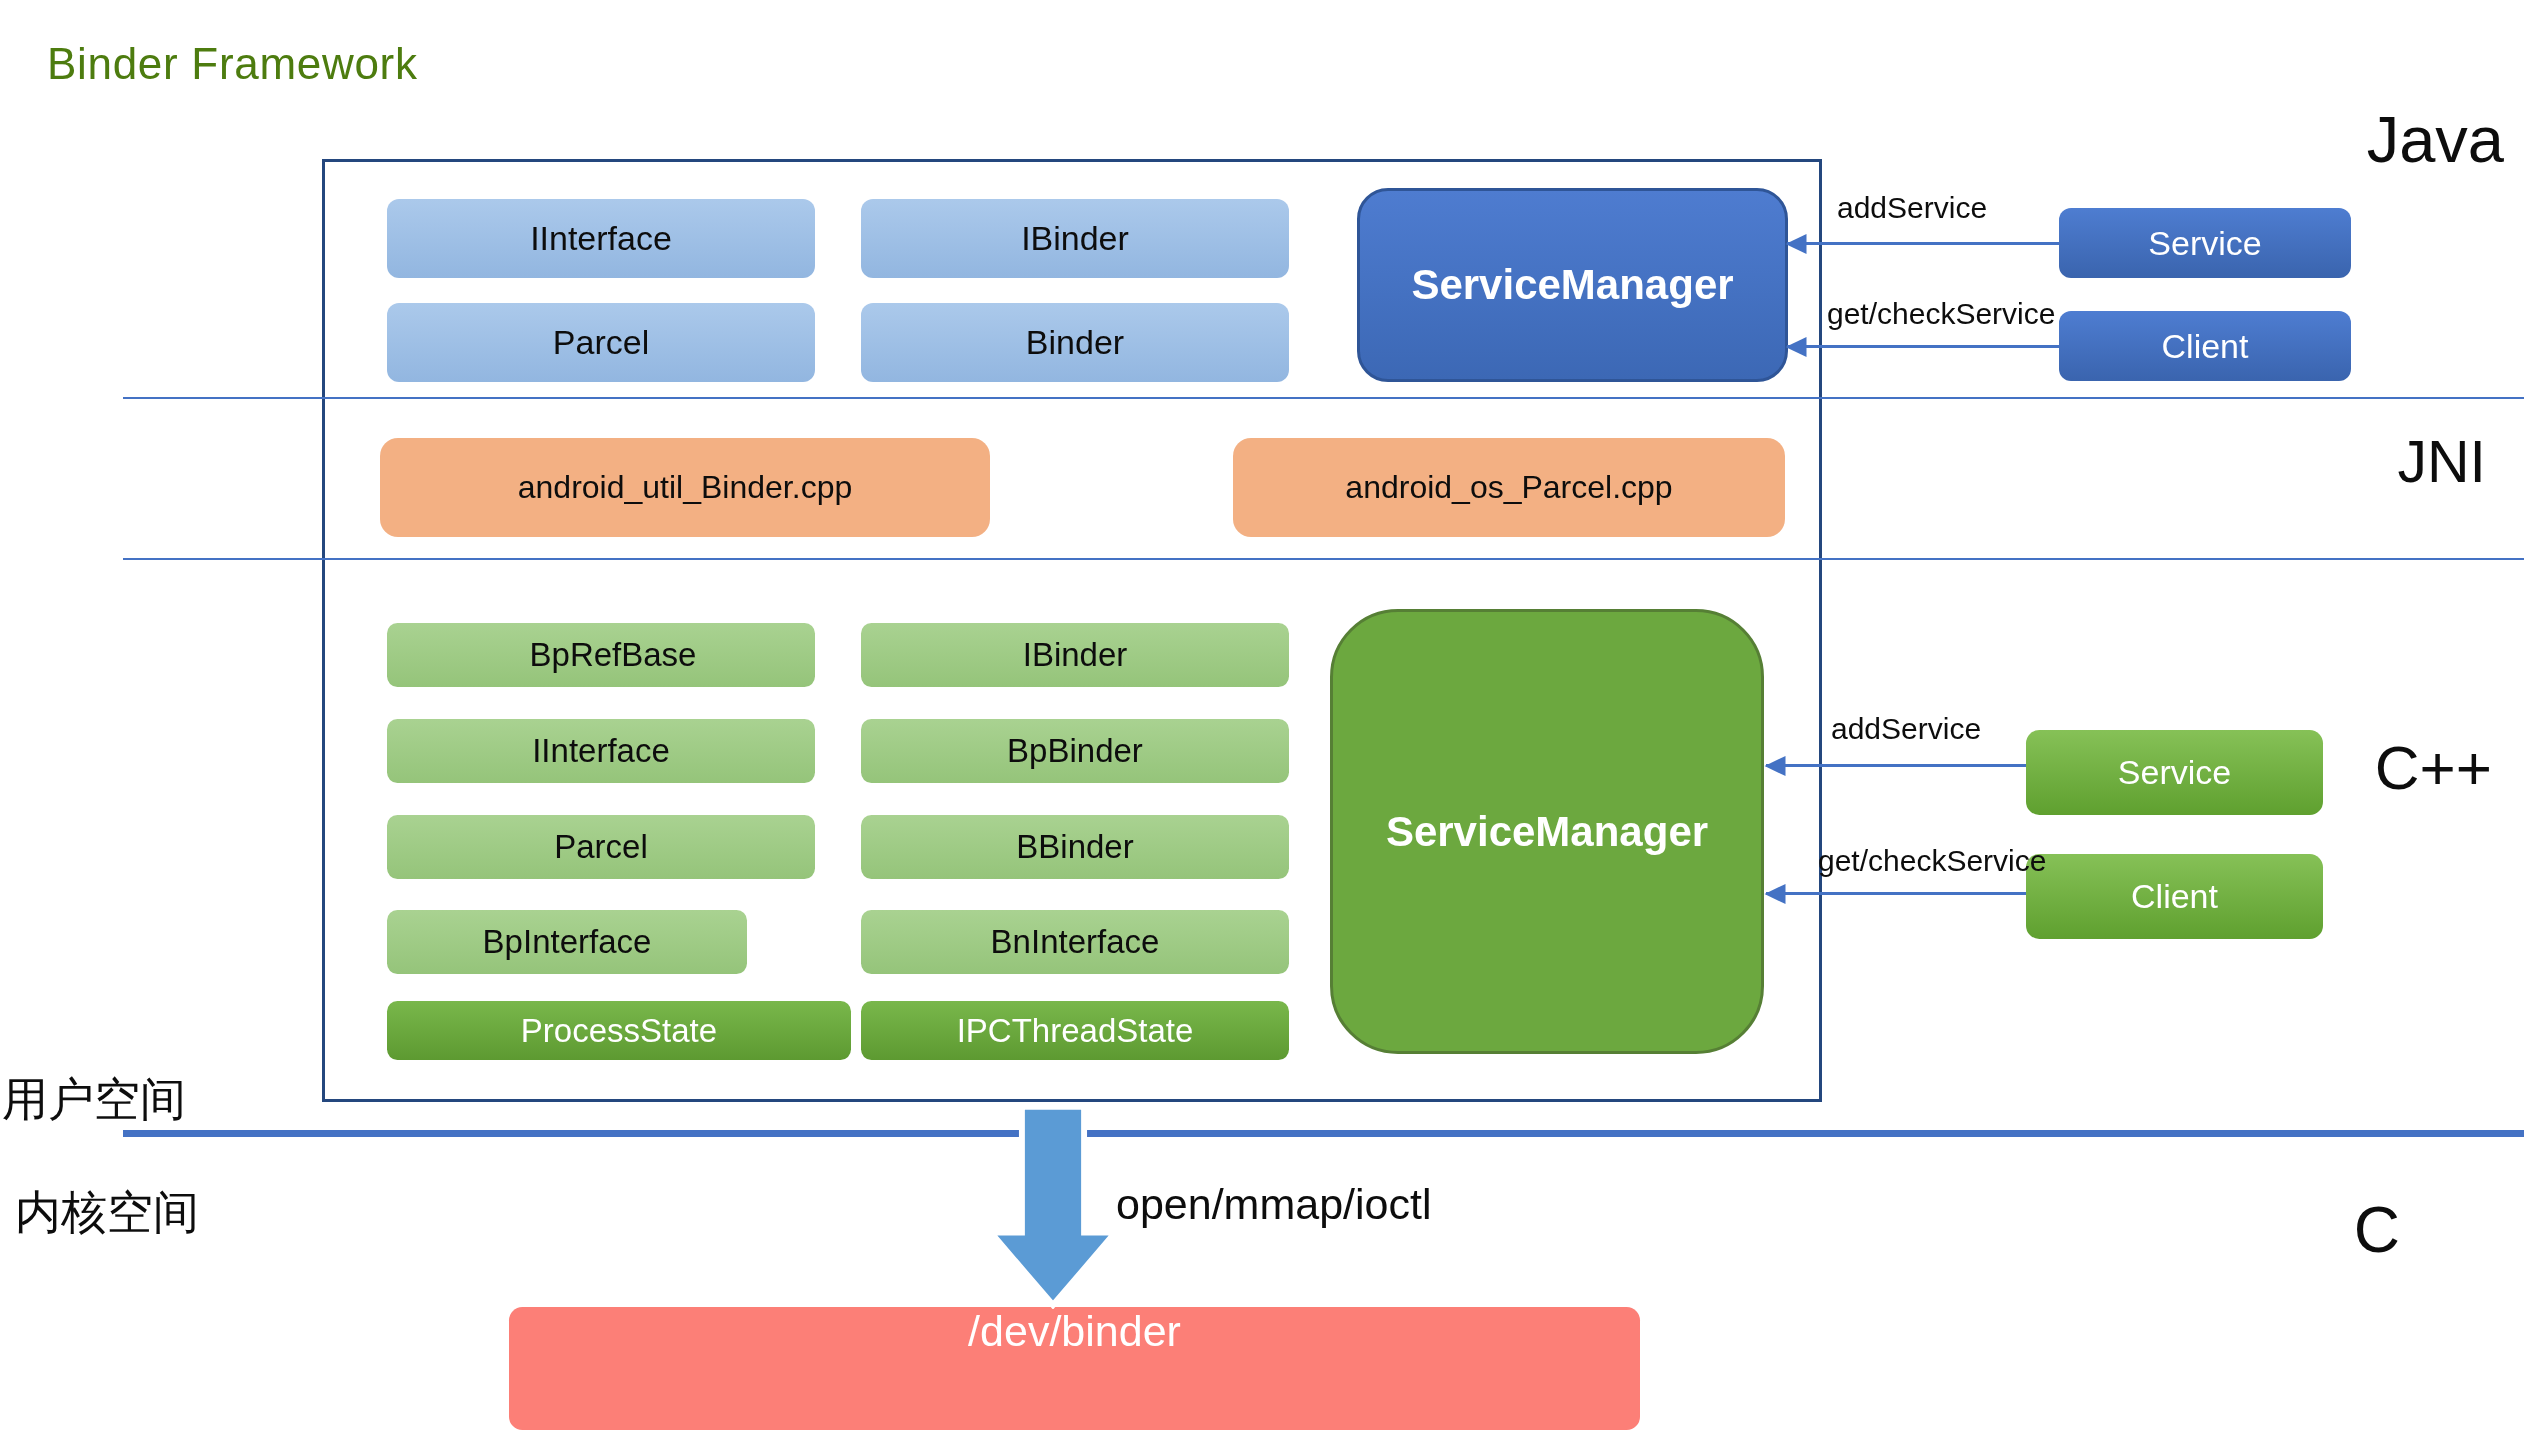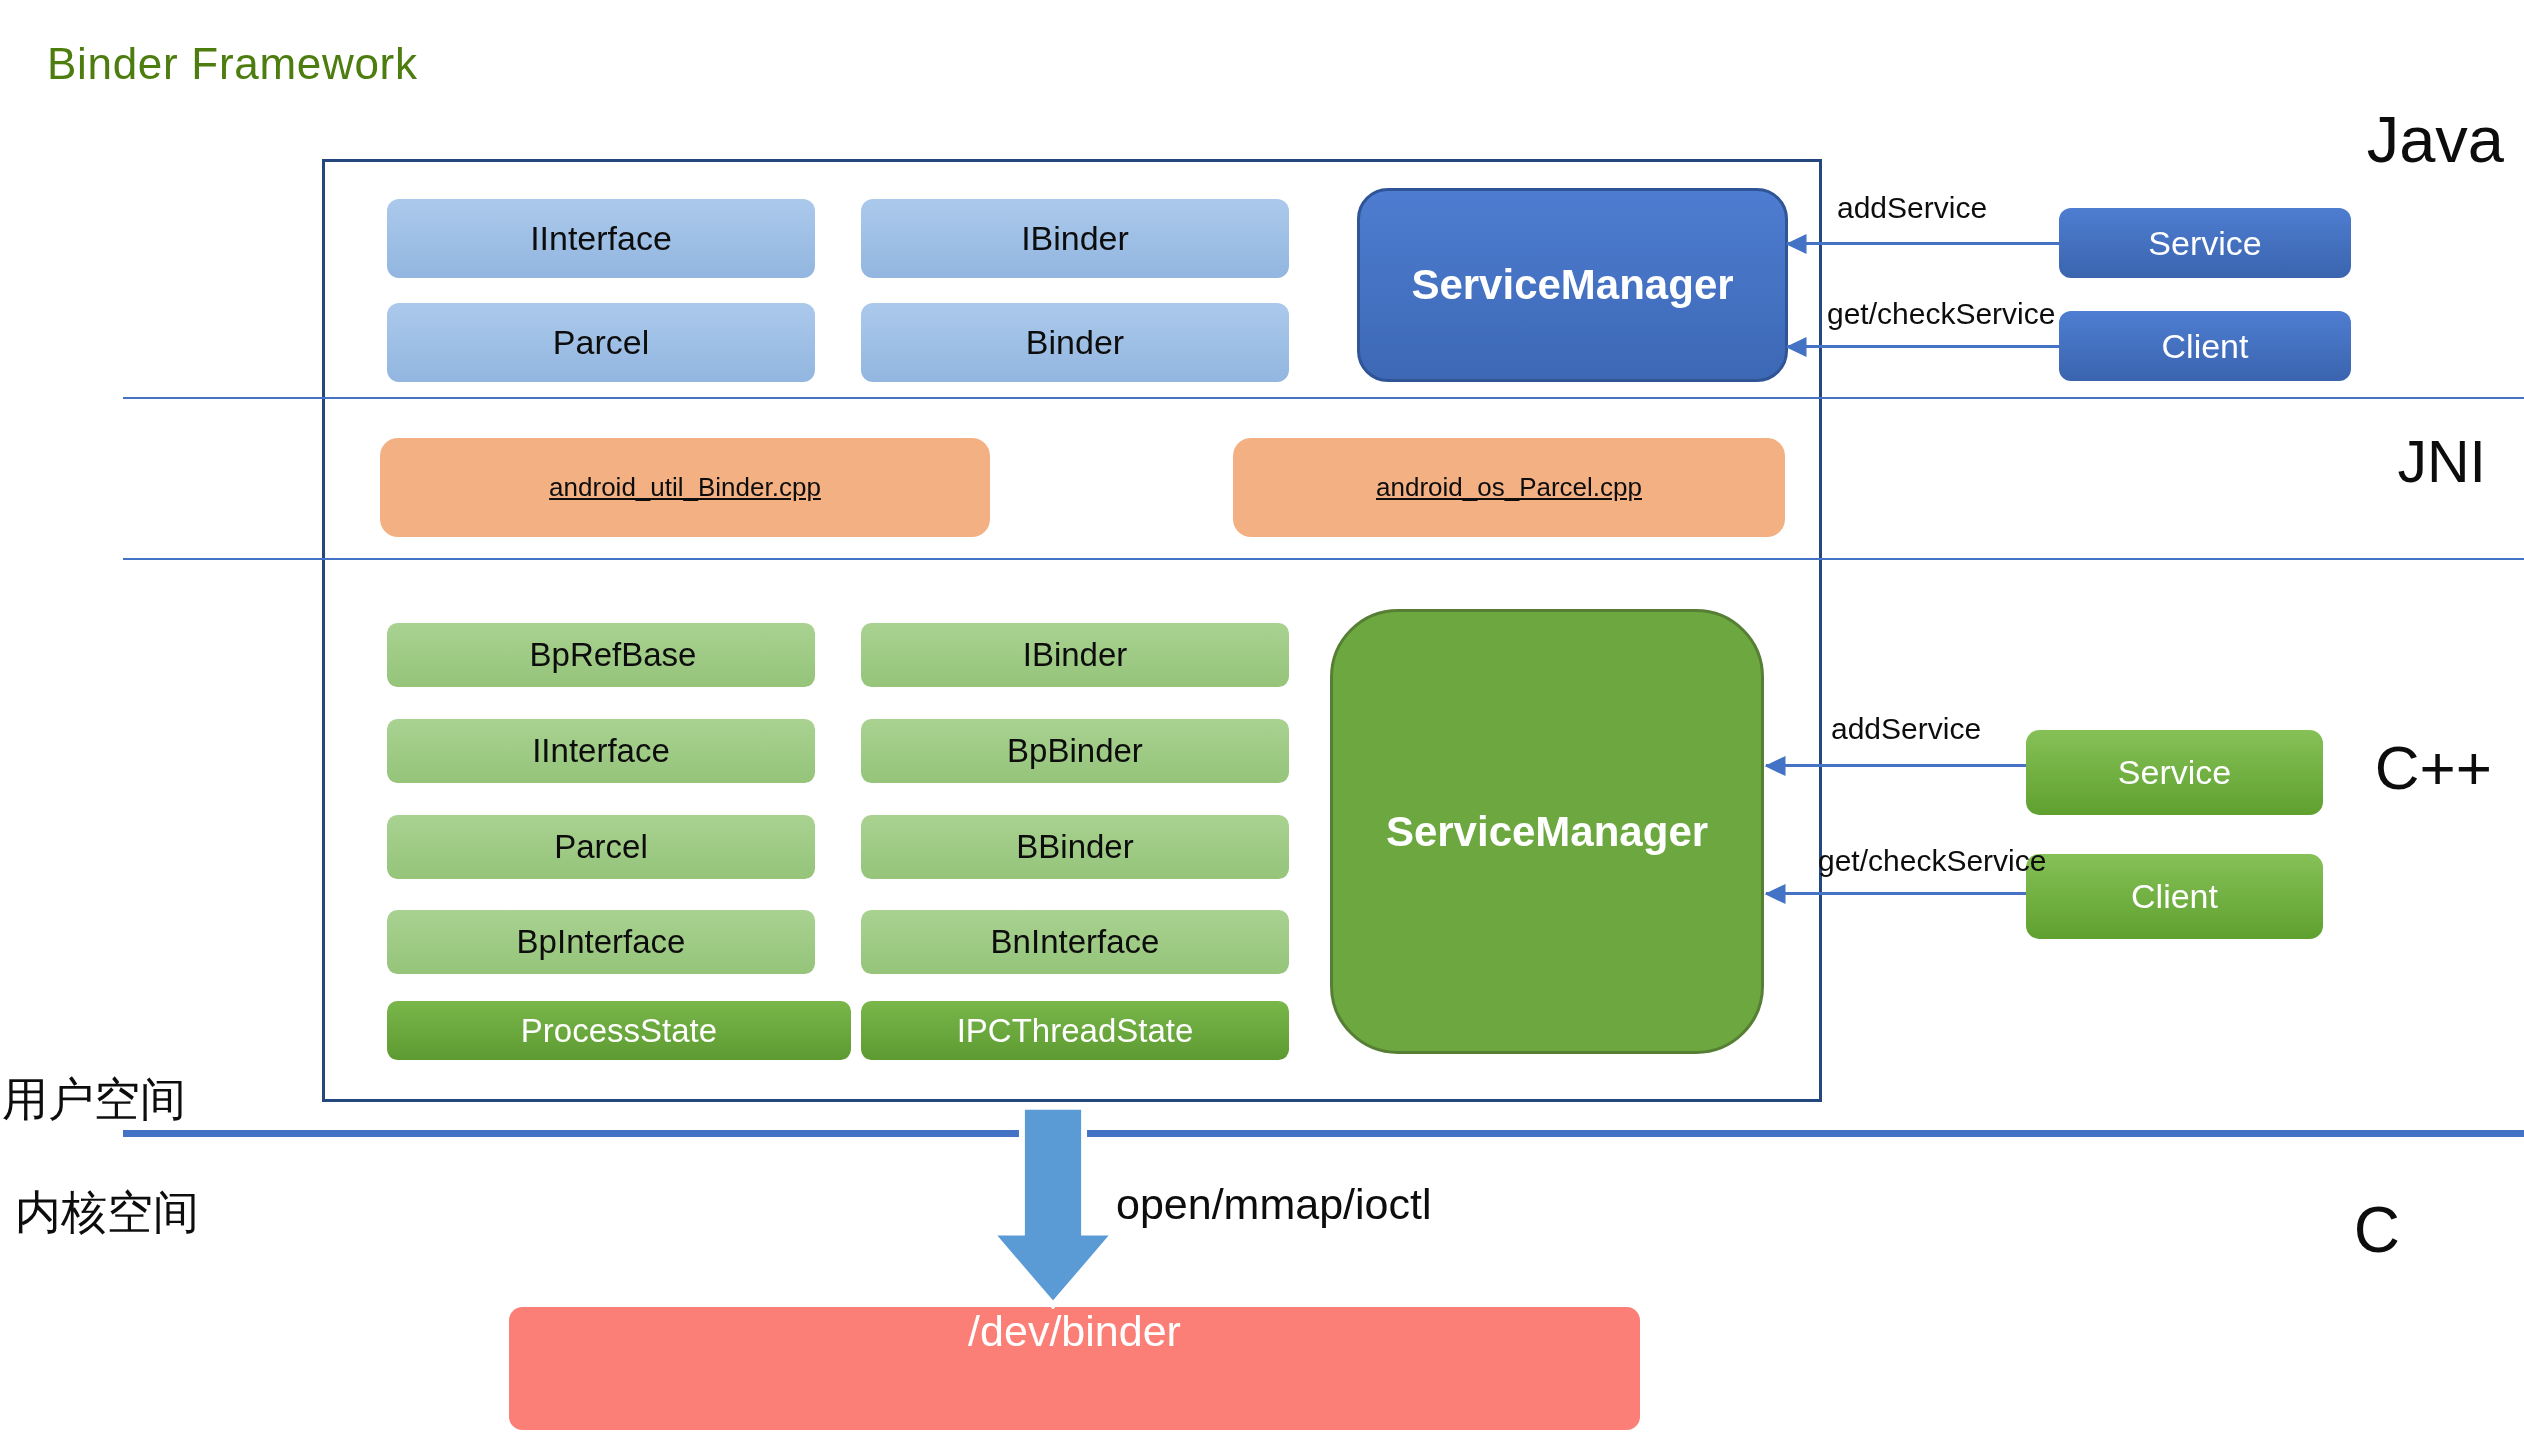--- a/index.html
+++ b/index.html
@@ -29,21 +29,21 @@
   .blue-dark{
     background:linear-gradient(180deg,#4E7DD1 0%,#3A64AE 100%);
     border-radius:12px;font-size:34px;color:#ffffff;
   }
   .sm-java{
     background:linear-gradient(180deg,#4E7CD0 0%,#3C68B5 100%);
     border:3px solid #2F5597;border-radius:31px;
     font-size:42px;font-weight:bold;color:#ffffff;
   }
   .orange{
-    background:#F3B083;border-radius:18px;font-size:26px;color:#0d0d0d;text-decoration:underline;
+    background:#F3B083;border-radius:18px;font-size:32px;color:#0d0d0d;
   }
   .green-light{
     background:linear-gradient(180deg,#A9D291 0%,#95C47A 100%);
     border-radius:10.4px;font-size:33px;color:#0d0d0d;
   }
   .green-dark{
     background:linear-gradient(180deg,#79B74B 0%,#5D9A31 100%);
     border-radius:10.4px;font-size:33px;color:#ffffff;
   }
   .green-btn{
@@ -135,21 +135,21 @@
   </div>
 <div class="abs box green-light" style="left:861px;top:719px;width:428px;height:64px;">
     <span>BpBinder</span>
   </div>
 <div class="abs box green-light" style="left:387px;top:815px;width:428px;height:64px;">
     <span>Parcel</span>
   </div>
 <div class="abs box green-light" style="left:861px;top:815px;width:428px;height:64px;">
     <span>BBinder</span>
   </div>
-<div class="abs box green-light" style="left:387px;top:910px;width:428px;height:64px;text-align:center;">
+<div class="abs box green-light" style="left:387px;top:910px;width:360px;height:64px;text-align:center;">
     <span>BpInterface</span>
   </div>
 <div class="abs box green-light" style="left:861px;top:910px;width:428px;height:64px;">
     <span>BnInterface</span>
   </div>
 
 <div class="abs box green-dark" style="left:387px;top:1001px;width:464px;height:59px;">
     <span>ProcessState</span>
   </div>
 <div class="abs box green-dark" style="left:861px;top:1001px;width:428px;height:59px;">

